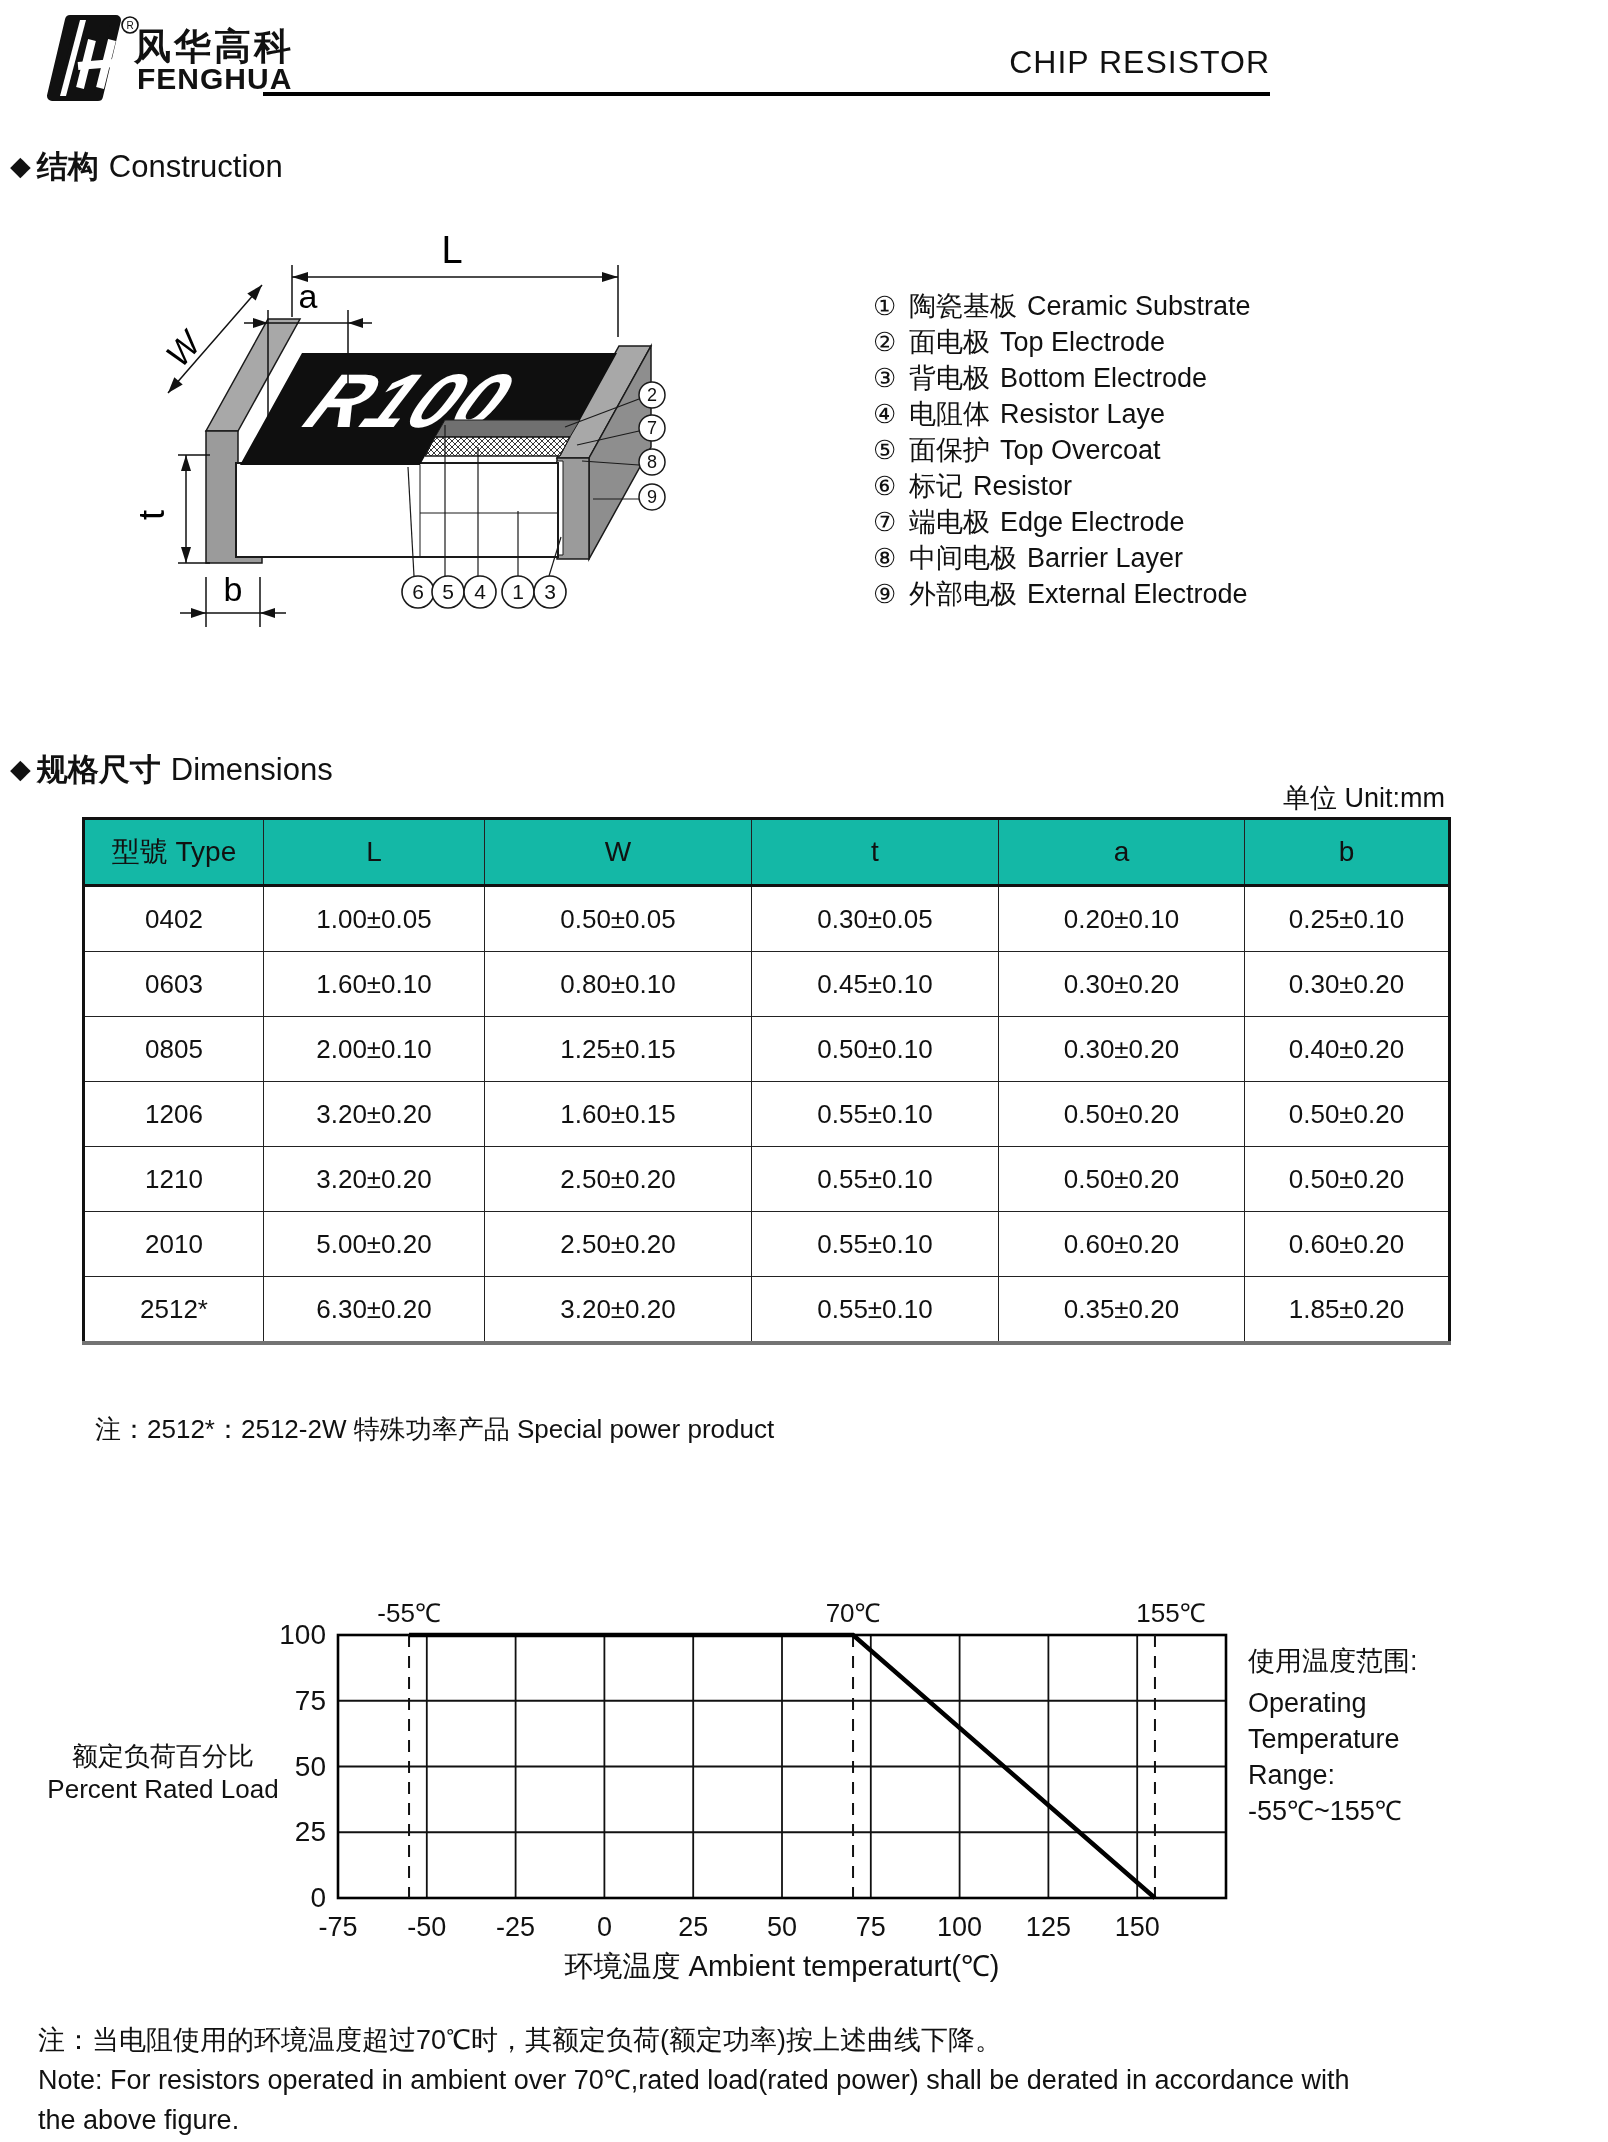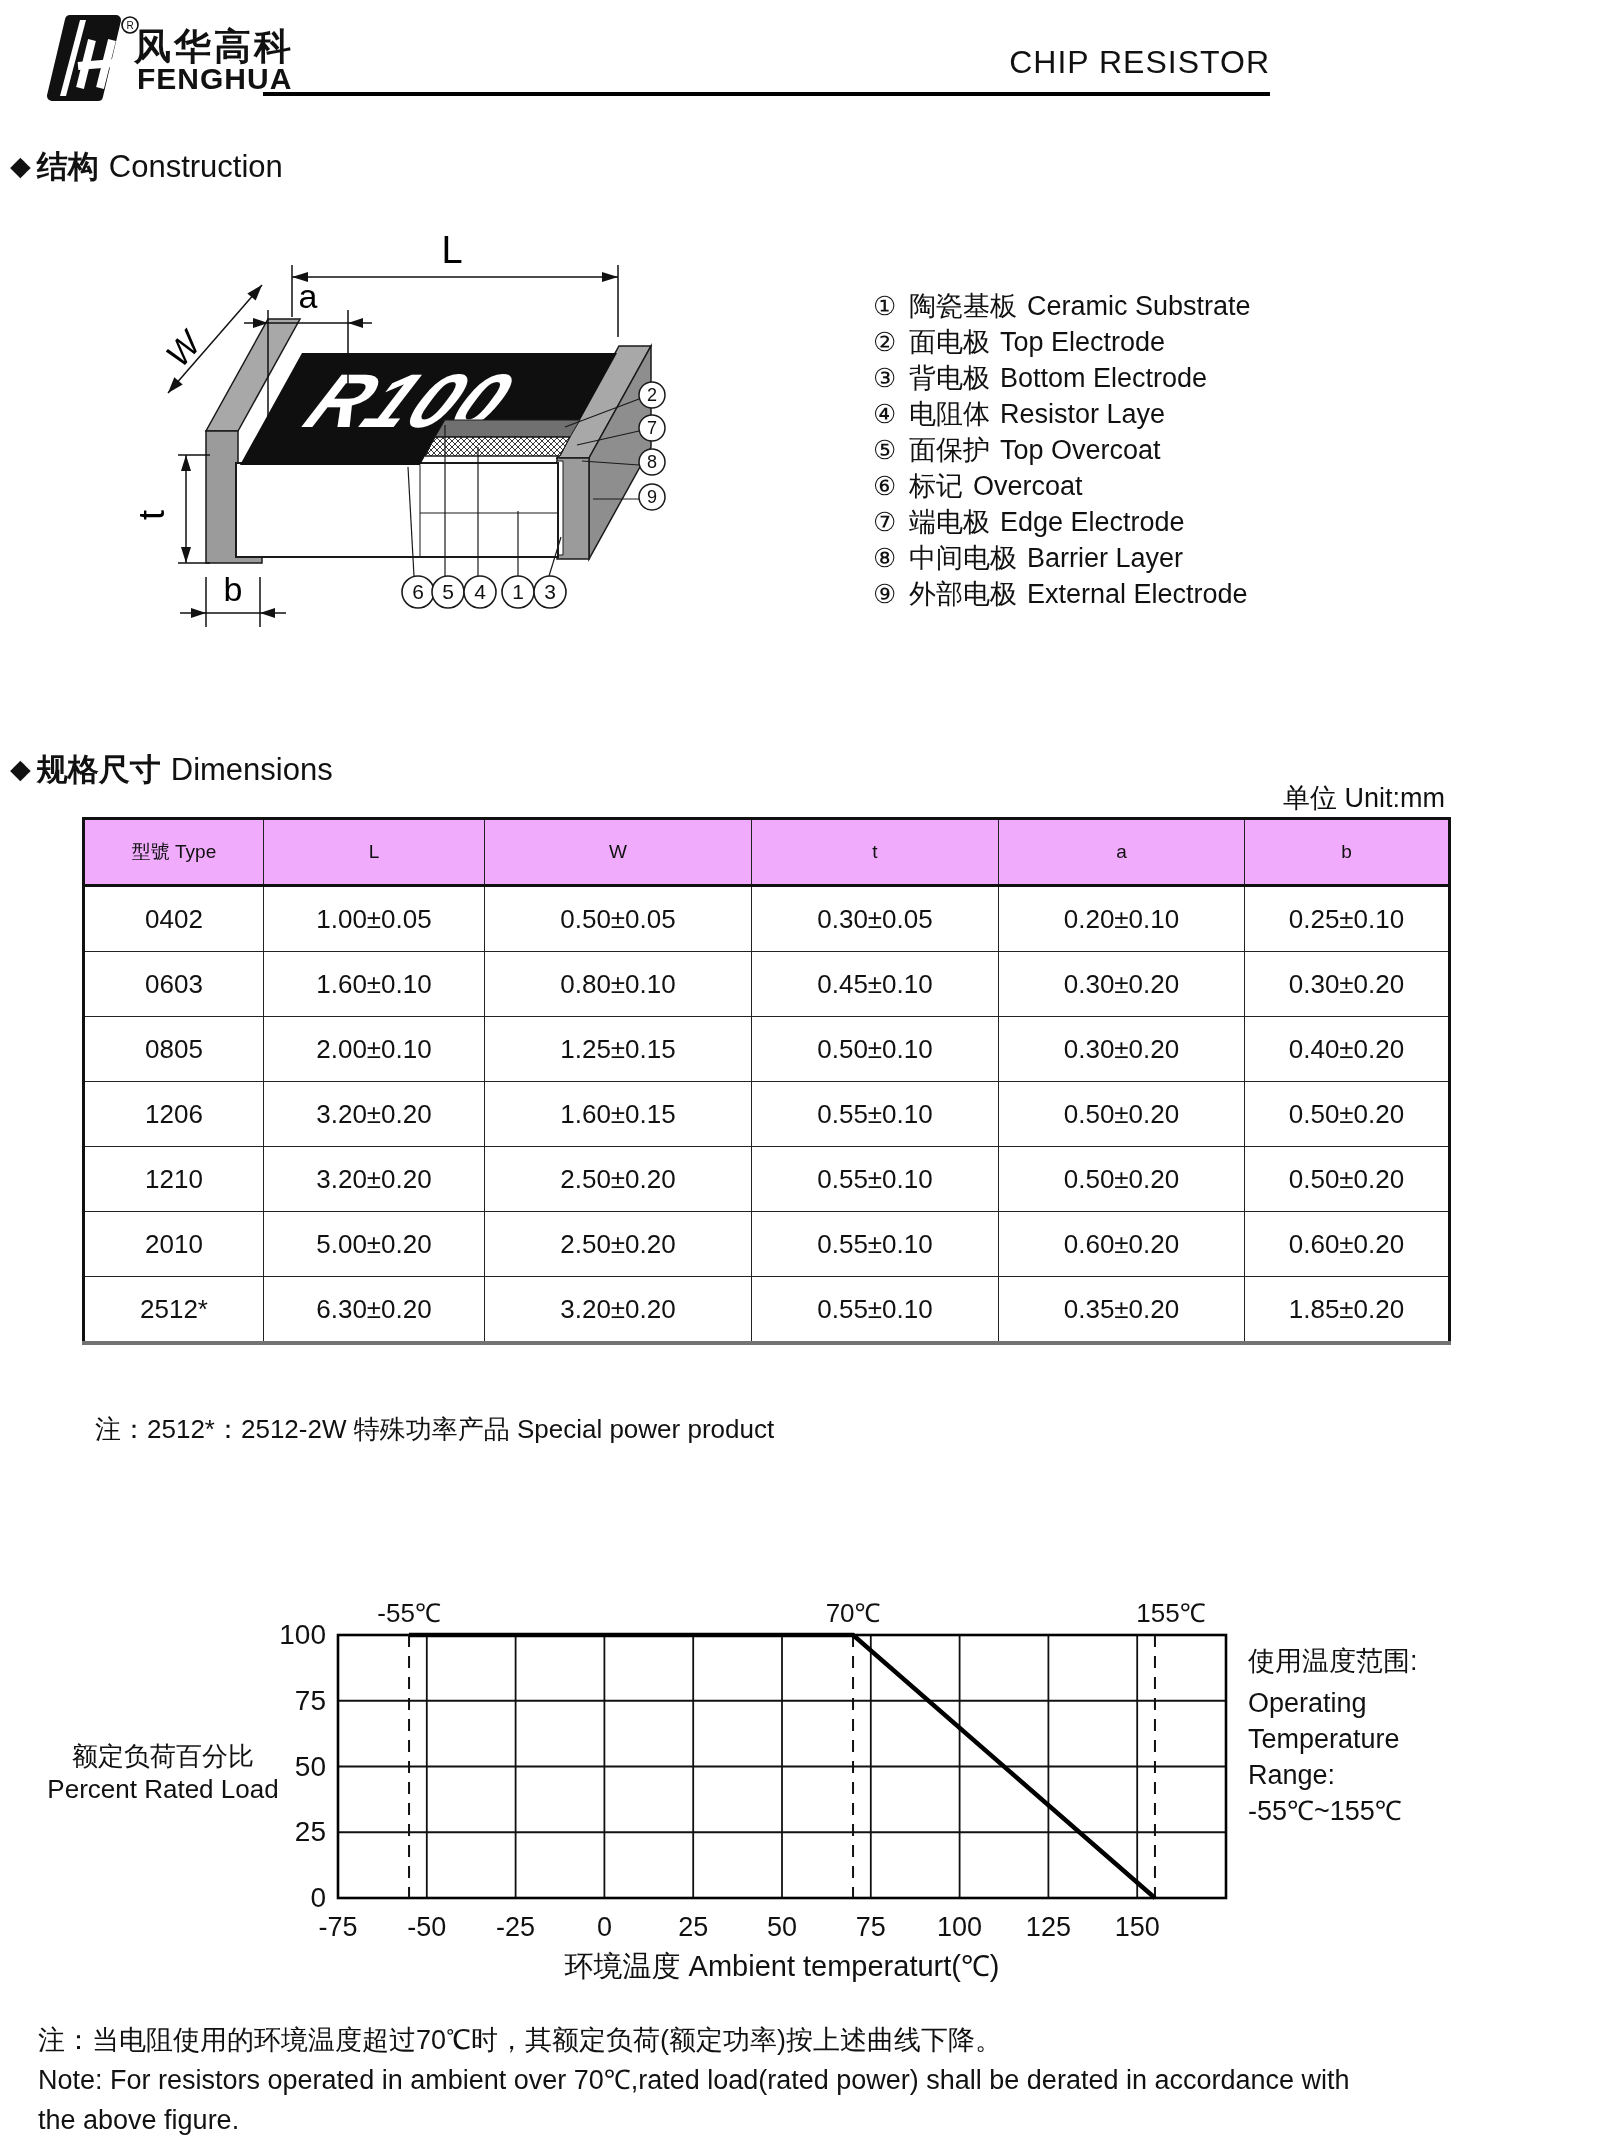--- a/index.html
+++ b/index.html
@@ -24,21 +24,21 @@
   
   #legend{left:873px;top:288px;font-size:27px;line-height:36px;}
   .legend-row{white-space:nowrap;}
   .legend-num{display:inline-block;width:36px;font-size:26px;}
   .legend-cn{margin-right:10px;}
   
   #unit-note{left:1045px;top:780px;width:400px;text-align:right;font-size:27px;}
   
   #dim-table{position:absolute;left:82px;top:817px;width:1366px;border-collapse:collapse;table-layout:fixed;
     font-size:26px;border:3px solid #111;}
-  #dim-table th{height:62px;background:#f0abfc;font-weight:normal;font-size:19px;
+  #dim-table th{height:62px;background:#14b8a6;font-weight:normal;font-size:28px;
     border:1.5px solid #222;border-bottom:3px solid #111;}
   #dim-table td{height:62px;text-align:center;border:1.5px solid #222;}
   #dim-table tr:last-child td{border-bottom:4px solid #737373;}
   #dim-table col.c0{width:180px}#dim-table col.c1{width:221px}#dim-table col.c2{width:267px}
   #dim-table col.c3{width:247px}#dim-table col.c4{width:246px}#dim-table col.c5{width:205px}
   #table-note{left:95px;top:1412px;font-size:26px;}
   
   #chart-wrap{left:0;top:1570px;width:1312px;height:440px;}
   #y-axis-label{left:38px;top:1740px;width:250px;text-align:center;font-size:26px;line-height:33px;}
   #op-range{left:1248px;top:1643px;font-size:27px;line-height:36px;}
@@ -182,21 +182,21 @@
       <text x="410" y="434">3</text>
     </g>
   </svg>
 
   <div class="abs" id="legend">
       <div class="legend-row"><span class="legend-num">①</span><span class="legend-cn">陶瓷基板</span><span class="legend-en">Ceramic Substrate</span></div>
       <div class="legend-row"><span class="legend-num">②</span><span class="legend-cn">面电极</span><span class="legend-en">Top Electrode</span></div>
       <div class="legend-row"><span class="legend-num">③</span><span class="legend-cn">背电极</span><span class="legend-en">Bottom Electrode</span></div>
       <div class="legend-row"><span class="legend-num">④</span><span class="legend-cn">电阻体</span><span class="legend-en">Resistor Laye</span></div>
       <div class="legend-row"><span class="legend-num">⑤</span><span class="legend-cn">面保护</span><span class="legend-en">Top Overcoat</span></div>
-      <div class="legend-row"><span class="legend-num">⑥</span><span class="legend-cn">标记</span><span class="legend-en">Overcoat</span></div>
+      <div class="legend-row"><span class="legend-num">⑥</span><span class="legend-cn">标记</span><span class="legend-en">Resistor</span></div>
       <div class="legend-row"><span class="legend-num">⑦</span><span class="legend-cn">端电极</span><span class="legend-en">Edge Electrode</span></div>
       <div class="legend-row"><span class="legend-num">⑧</span><span class="legend-cn">中间电极</span><span class="legend-en">Barrier Layer</span></div>
       <div class="legend-row"><span class="legend-num">⑨</span><span class="legend-cn">外部电极</span><span class="legend-en">External Electrode</span></div>
     </div>
 
   <div class="sec-title" id="dimensions-title">
     <span class="diamond">◆</span><span class="cn">规格尺寸</span><span class="en">Dimensions</span>
   </div>
   <div class="abs" id="unit-note">单位 Unit:mm</div>
 

